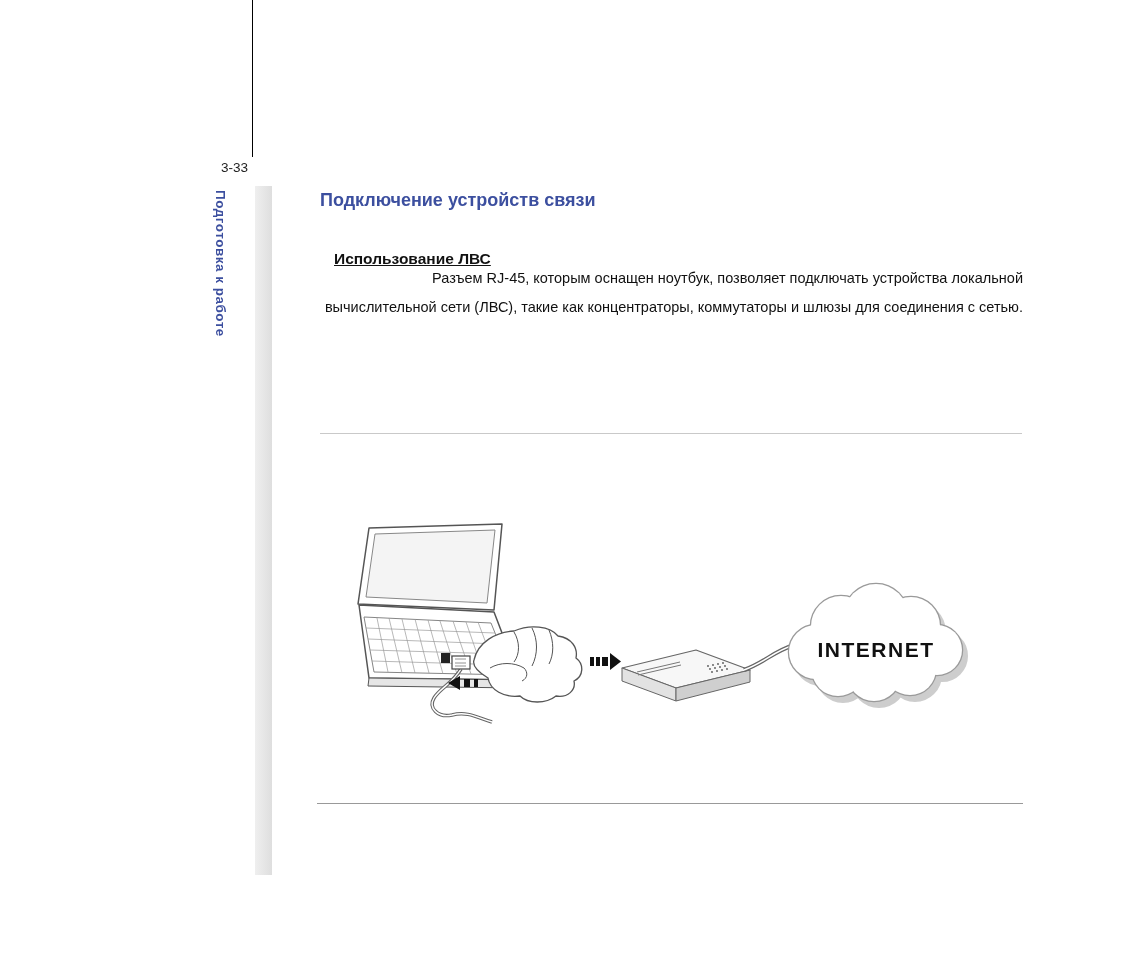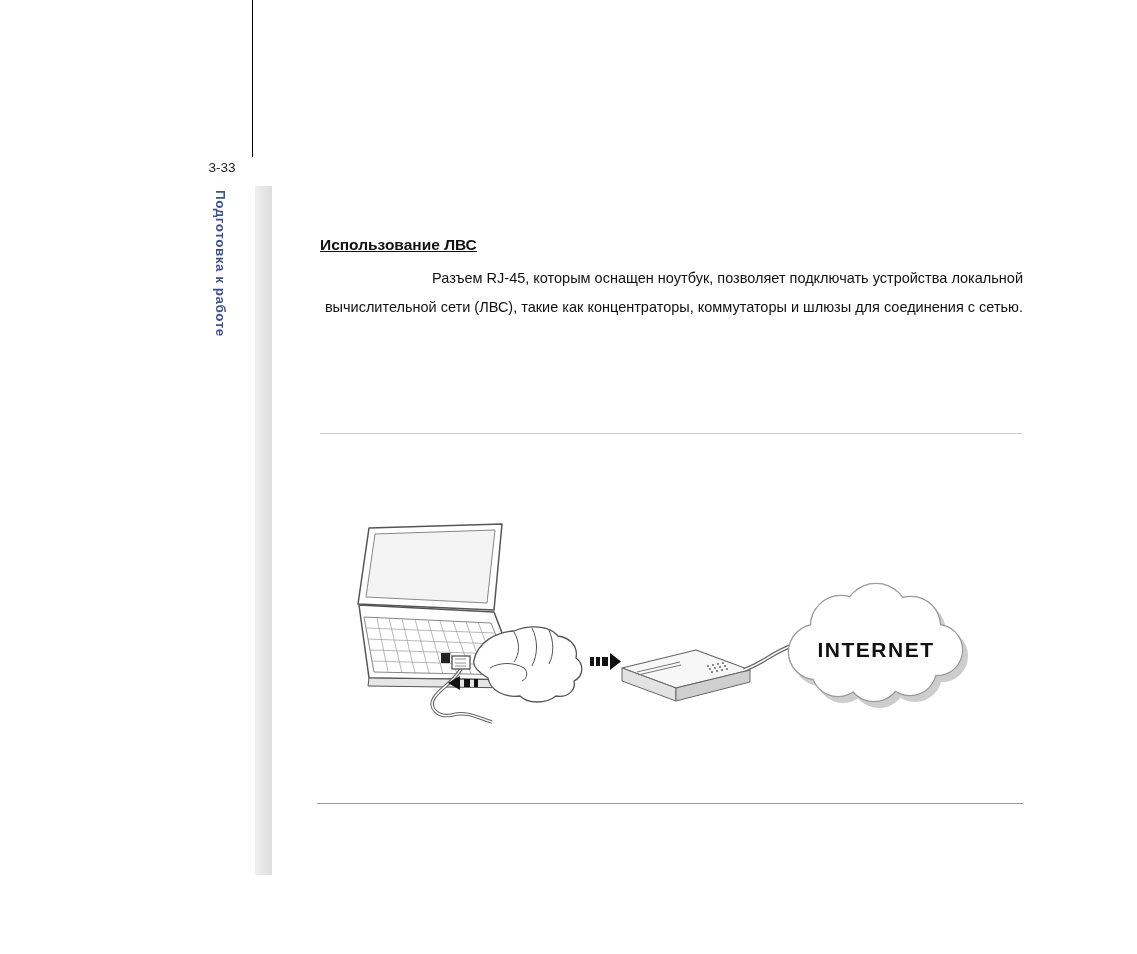--- a/index.html
+++ b/index.html
@@ -10,21 +10,21 @@
     font-family:"Liberation Sans", sans-serif;
     color:#1a1a1a;
     overflow:hidden;
   }
   .top-rule {
     position:absolute; left:252px; top:0;
     width:1px; height:157px; background:#000;
   }
   .page-number {
     position:absolute; left:196px; top:160px;
-    width:52px; text-align:center;
+    width:52px; text-align:right;
     font-size:13.5px; color:#222;
   }
   .side-bar {
     position:absolute; left:255px; top:186px;
     width:17px; height:689px;
     background:linear-gradient(to right,#efefef,#dedede);
   }
   .side-label {
     position:absolute; left:213px; top:190px;
     height:330px;
@@ -37,21 +37,21 @@
   .content {
     position:absolute; left:320px; top:190px;
     width:703px; height:720px;
   }
   .page-title {
     position:absolute; top:0; left:0; margin:0;
     font-size:18px; font-weight:bold;
     color:var(--accent-blue,#3c4f9f);
   }
   .section-heading {
-    position:absolute; top:46px; left:0; margin:0;
+    position:absolute; top:46px; left:0; margin:14px;
     font-size:15.5px; font-weight:bold;
     text-decoration:underline;
     color:#111;
   }
   .para { position:absolute; left:0; margin:0; width:703px;
     font-size:14.5px; line-height:29px; color:#111;text-align:right; }
   .para-lan { top:74px; }
   .para-mis { top:176px; }
   .divider-top {
     position:absolute; top:243px; left:0;
@@ -79,20 +79,21 @@
   <div class="top-rule"></div>
 
   <div class="page-number">3-33</div>
 
   <div class="side-bar"></div>
 
   <div class="side-label">Подготовка к работе</div>
 
   <div class="content">
 
+    <h1 class="page-title">Подключение устройств связи</h1>
 
     <h2 class="section-heading">Использование ЛВС</h2>
 
     <p class="para para-lan">Разъем RJ-45, которым оснащен ноутбук, позволяет подключать устройства локальной вычислительной сети (ЛВС), такие как концентраторы, коммутаторы и шлюзы для соединения с сетью.</p>
 
 
     <div class="divider-top"></div>
 
     <div class="figure">
       <svg width="660" height="230" viewBox="0 0 660 230">

